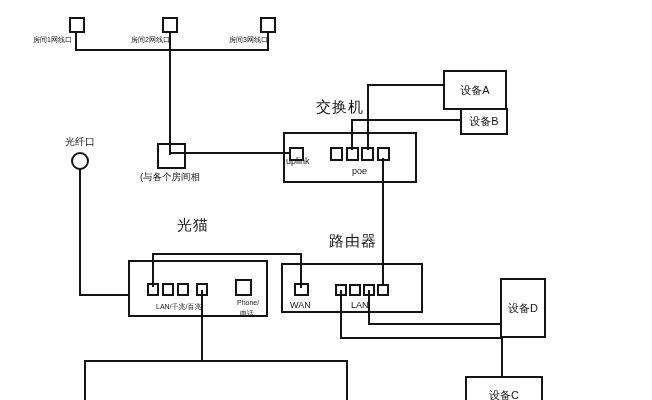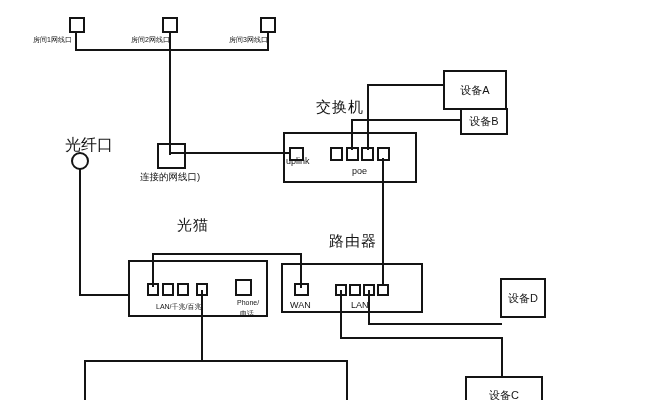--- a/index.html
+++ b/index.html
@@ -50,26 +50,26 @@
   <div class="ln" style="left:368px;top:290px;width:2px;height:35px"></div>
   <div class="ln" style="left:368px;top:323px;width:134px;height:2px"></div>
 
   <div class="bx" style="left:69px;top:17px;width:16px;height:16px"></div>
   <div class="bx" style="left:162px;top:17px;width:16px;height:16px"></div>
   <div class="bx" style="left:260px;top:17px;width:16px;height:16px"></div>
   <div class="lbl tiny" style="left:33px;top:35px">房间1网线口</div>
   <div class="lbl tiny" style="left:131px;top:35px">房间2网线口</div>
   <div class="lbl tiny" style="left:229px;top:35px">房间3网线口</div>
 
-  <div class="lbl" style="left:65px;top:135px;font-size:16px">光纤口</div>
+  <div class="lbl" style="left:65px;top:135px;font-size:10px">光纤口</div>
   <div class="bx circ" style="left:71px;top:152px;width:18px;height:18px"></div>
 
   <div class="bx" style="left:157px;top:143px;width:29px;height:26px"></div>
   <div class="note">
-    <div>连接的网线口)</div>
+    <div>(与各个房间相</div>
   </div>
 
   <div class="lbl title" style="left:316px;top:98px">交换机</div>
   <div class="bx" style="left:283px;top:132px;width:134px;height:51px"></div>
   <div class="bx" style="left:289px;top:147px;width:15px;height:14px"></div>
   <div class="bx" style="left:330px;top:147px;width:13px;height:14px"></div>
   <div class="bx" style="left:346px;top:147px;width:13px;height:14px"></div>
   <div class="bx" style="left:361px;top:147px;width:13px;height:14px"></div>
   <div class="bx" style="left:377px;top:147px;width:13px;height:14px"></div>
   <div class="lbl small" style="left:286px;top:156px">uplink</div>
@@ -96,21 +96,21 @@
   <div class="lbl title" style="left:329px;top:232px">路由器</div>
   <div class="bx" style="left:281px;top:263px;width:142px;height:50px"></div>
   <div class="bx" style="left:294px;top:283px;width:15px;height:13px"></div>
   <div class="bx" style="left:335px;top:284px;width:12px;height:12px"></div>
   <div class="bx" style="left:349px;top:284px;width:12px;height:12px"></div>
   <div class="bx" style="left:363px;top:284px;width:12px;height:12px"></div>
   <div class="bx" style="left:377px;top:284px;width:12px;height:12px"></div>
   <div class="lbl small" style="left:290px;top:300px">WAN</div>
   <div class="lbl small" style="left:351px;top:300px">LAN</div>
 
-  <div class="bx dev" style="left:500px;top:278px;width:46px;height:40px">
+  <div class="bx dev" style="left:500px;top:278px;width:46px;height:60px">
     <span>设备D</span>
   </div>
   <div class="bx dev" style="left:465px;top:376px;width:78px;height:40px;align-items:flex-start;padding-top:10px">
     <span>设备C</span>
   </div>
 
   <div class="bx" style="left:84px;top:360px;width:264px;height:56px"></div>
 
 </div>
 

